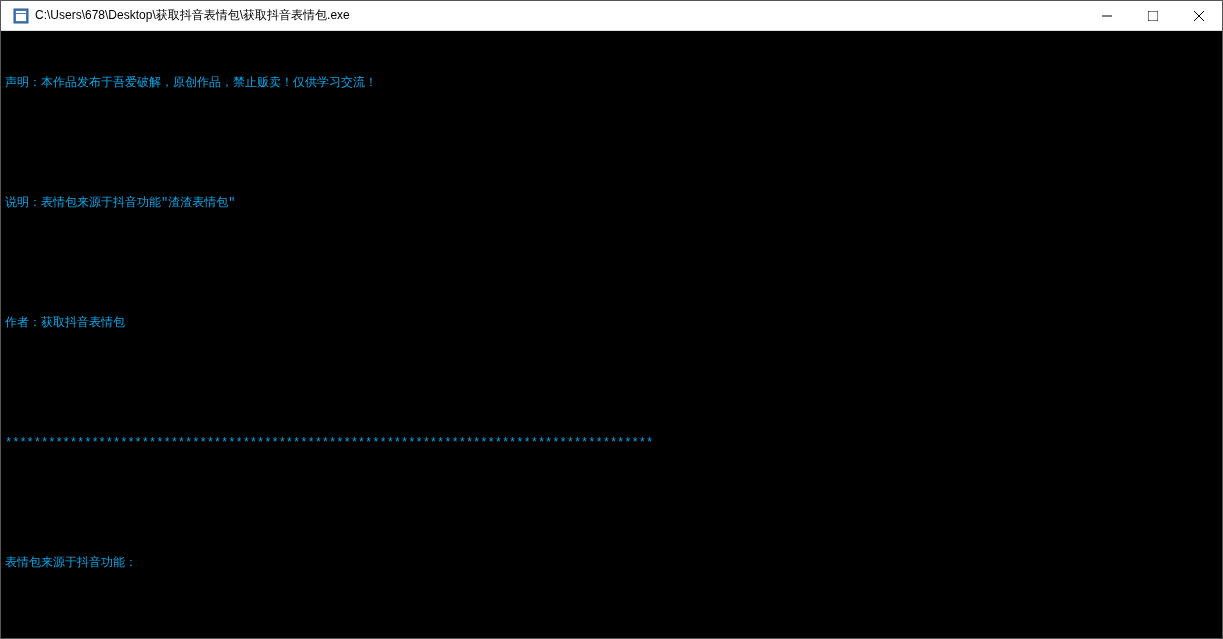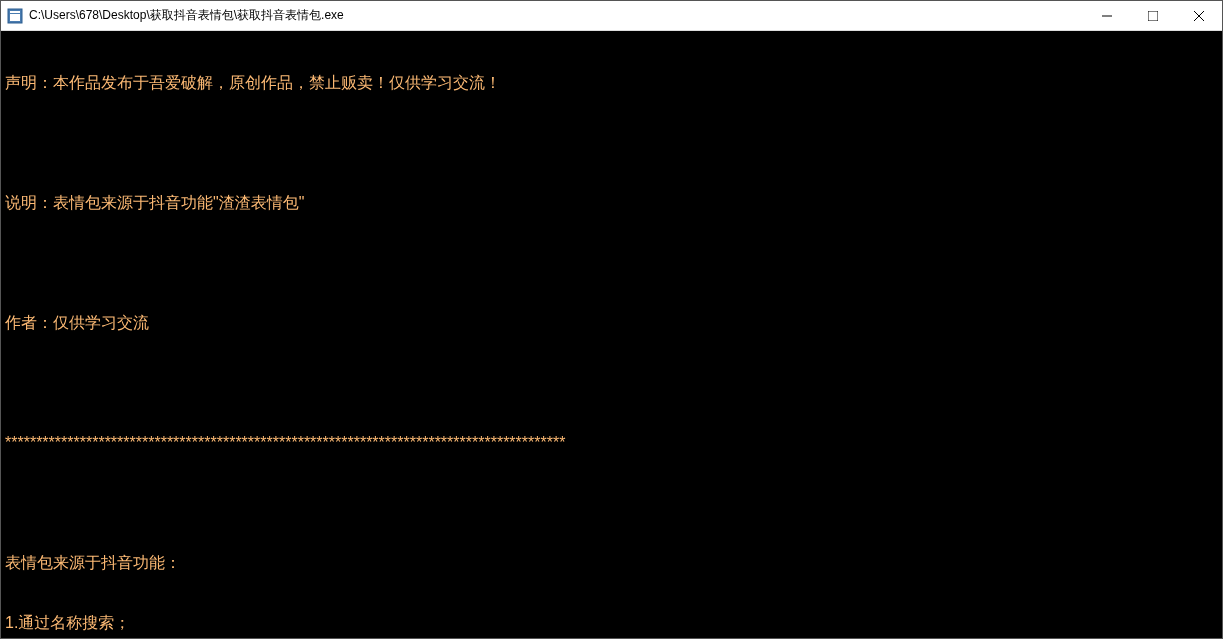--- a/index.html
+++ b/index.html
@@ -19,21 +19,21 @@
       height: 100%;
       display: flex;
       flex-direction: column;
       border: 1px solid #555;
     }
     .titlebar {
       height: 30px;
       background: #fff;
       display: flex;
       align-items: center;
-      padding-left: 6px;
+      padding-left: 12px;
       border-bottom: 1px solid #ddd;
     }
     .titlebar-icon {
       width: 16px;
       height: 16px;
       margin-right: 6px;
       display: flex;
       align-items: center;
       justify-content: center;
     }
@@ -54,23 +54,23 @@
       display: flex;
       align-items: center;
       justify-content: center;
       cursor: pointer;
       font-size: 10px;
       color: #000;
     }
     .console {
       flex: 1;
       background: #000;
-      color: #fdba74;
-      font-family: Liberation Sans, sans-serif;
-      font-size: 16px;
+      color: #0ea5e9;
+      font-family: Liberation Mono, monospace;
+      font-size: 12px;
       line-height: 20px;
       padding: 2px 4px;
       overflow: hidden;
       white-space: pre;
     }
     .console-line {
       white-space: pre;
     }
     .blank-line {
       height: 20px;
@@ -107,26 +107,25 @@
           </svg>
       </div>
     </div>
   </div>
 
   <div class="console">
     <div class="console-line">声明：本作品发布于吾爱破解，原创作品，禁止贩卖！仅供学习交流！</div>
     <div class="blank-line"></div>
     <div class="console-line">说明：表情包来源于抖音功能"渣渣表情包"</div>
     <div class="blank-line"></div>
-    <div class="console-line">作者：仅供学习交流</div>
+    <div class="console-line">作者：获取抖音表情包</div>
     <div class="blank-line"></div>
     <div class="console-line">******************************************************************************************</div>
     <div class="blank-line"></div>
     <div class="console-line">表情包来源于抖音功能：</div>
-    <div class="console-line">1.通过名称搜索；</div>
     
     
     
     
     
     
     
     
     
     

